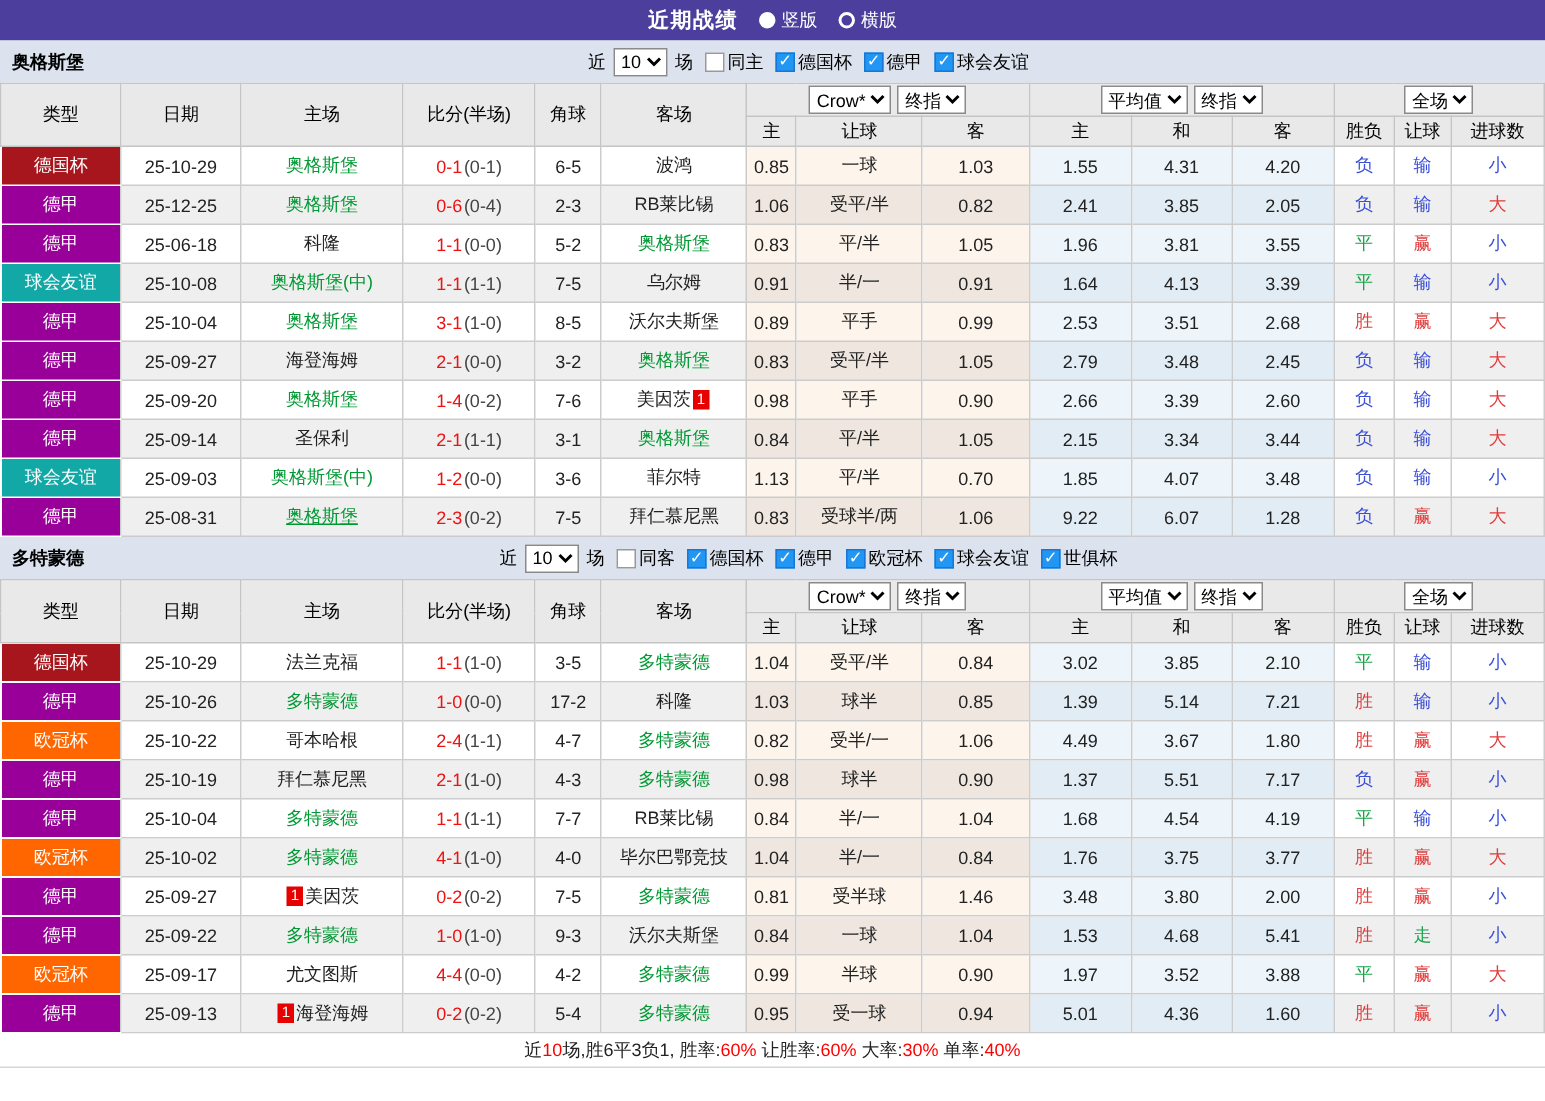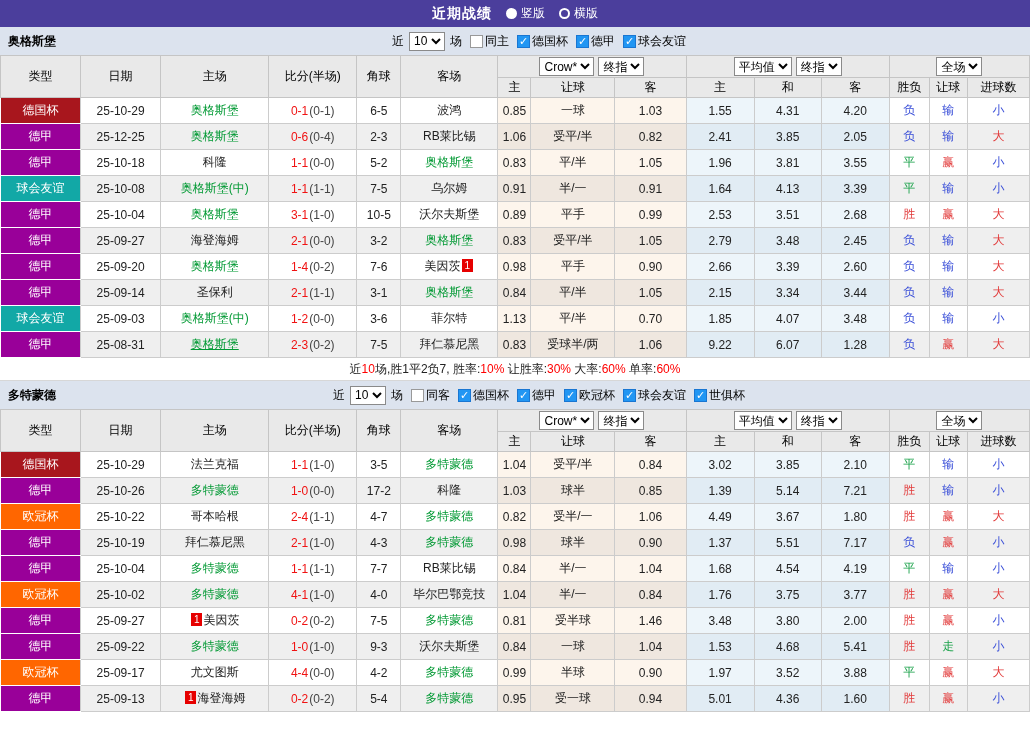--- a/index.html
+++ b/index.html
@@ -158,21 +158,21 @@
             <td class="crow">0.82</td>
             <td class="avg">2.41</td>
             <td class="avg">3.85</td>
             <td class="avg">2.05</td>
             <td class="res"><span style="color: rgb(58, 79, 216);">负</span></td>
             <td class="res"><span style="color: rgb(58, 79, 216);">输</span></td>
             <td class="res"><span style="color: rgb(226, 59, 59);">大</span></td>
           </tr>
           <tr class="trow">
             <td class="type" style="background: rgb(153, 0, 153);"><span>德甲</span></td>
-            <td>25-10-18</td>
+            <td>25-06-18</td>
             <td class="teamcell"><span class="tname">科隆</span></td>
             <td><span class="score">1-1</span><span class="half">(0-0)</span></td>
             <td>5-2</td>
             <td class="teamcell"><span class="tname" style="color: rgb(0, 153, 51);">奥格斯堡</span></td>
             <td class="crow">0.83</td>
             <td class="crow">平/半</td>
             <td class="crow">1.05</td>
             <td class="avg">1.96</td>
             <td class="avg">3.81</td>
             <td class="avg">3.55</td>
@@ -195,21 +195,21 @@
             <td class="avg">3.39</td>
             <td class="res"><span style="color: rgb(27, 162, 74);">平</span></td>
             <td class="res"><span style="color: rgb(58, 79, 216);">输</span></td>
             <td class="res"><span style="color: rgb(58, 79, 216);">小</span></td>
           </tr>
           <tr class="trow">
             <td class="type" style="background: rgb(153, 0, 153);"><span>德甲</span></td>
             <td>25-10-04</td>
             <td class="teamcell"><span class="tname" style="color: rgb(0, 153, 51);">奥格斯堡</span></td>
             <td><span class="score">3-1</span><span class="half">(1-0)</span></td>
-            <td>10-5</td>
+            <td>8-5</td>
             <td class="teamcell"><span class="tname">沃尔夫斯堡</span></td>
             <td class="crow">0.89</td>
             <td class="crow">平手</td>
             <td class="crow">0.99</td>
             <td class="avg">2.53</td>
             <td class="avg">3.51</td>
             <td class="avg">2.68</td>
             <td class="res"><span style="color: rgb(226, 59, 59);">胜</span></td>
             <td class="res"><span style="color: rgb(226, 59, 59);">赢</span></td>
             <td class="res"><span style="color: rgb(226, 59, 59);">大</span></td>
@@ -294,21 +294,20 @@
             <td class="crow">1.06</td>
             <td class="avg">9.22</td>
             <td class="avg">6.07</td>
             <td class="avg">1.28</td>
             <td class="res"><span style="color: rgb(58, 79, 216);">负</span></td>
             <td class="res"><span style="color: rgb(226, 59, 59);">赢</span></td>
             <td class="res"><span style="color: rgb(226, 59, 59);">大</span></td>
           </tr>
         </tbody>
       </table>
-      <div class="summary"><span>近</span><span class="red">10</span><span>场,胜1平2负7, 胜率:</span><span class="red">10%</span><span> 让胜率:</span><span class="red">30%</span><span> 大率:</span><span class="red">60%</span><span> 单率:</span><span class="red">60%</span></div>
     </section>
     <section class="team-section">
       <div class="section-bar">
         <span class="team-name">多特蒙德</span>
         <div class="filters">
           <span class="ftxt">近</span>
           <select class="sl"><option>10</option></select>
           <span class="ftxt">场</span>
           <label class="cbwrap">
             <span class="cb"></span>
@@ -544,14 +543,15 @@
             <td class="crow">0.94</td>
             <td class="avg">5.01</td>
             <td class="avg">4.36</td>
             <td class="avg">1.60</td>
             <td class="res"><span style="color: rgb(226, 59, 59);">胜</span></td>
             <td class="res"><span style="color: rgb(226, 59, 59);">赢</span></td>
             <td class="res"><span style="color: rgb(58, 79, 216);">小</span></td>
           </tr>
         </tbody>
       </table>
+      <div class="summary"><span>近</span><span class="red">10</span><span>场,胜6平3负1, 胜率:</span><span class="red">60%</span><span> 让胜率:</span><span class="red">60%</span><span> 大率:</span><span class="red">30%</span><span> 单率:</span><span class="red">40%</span></div>
     </section>
   </div>
 
 </body></html>

